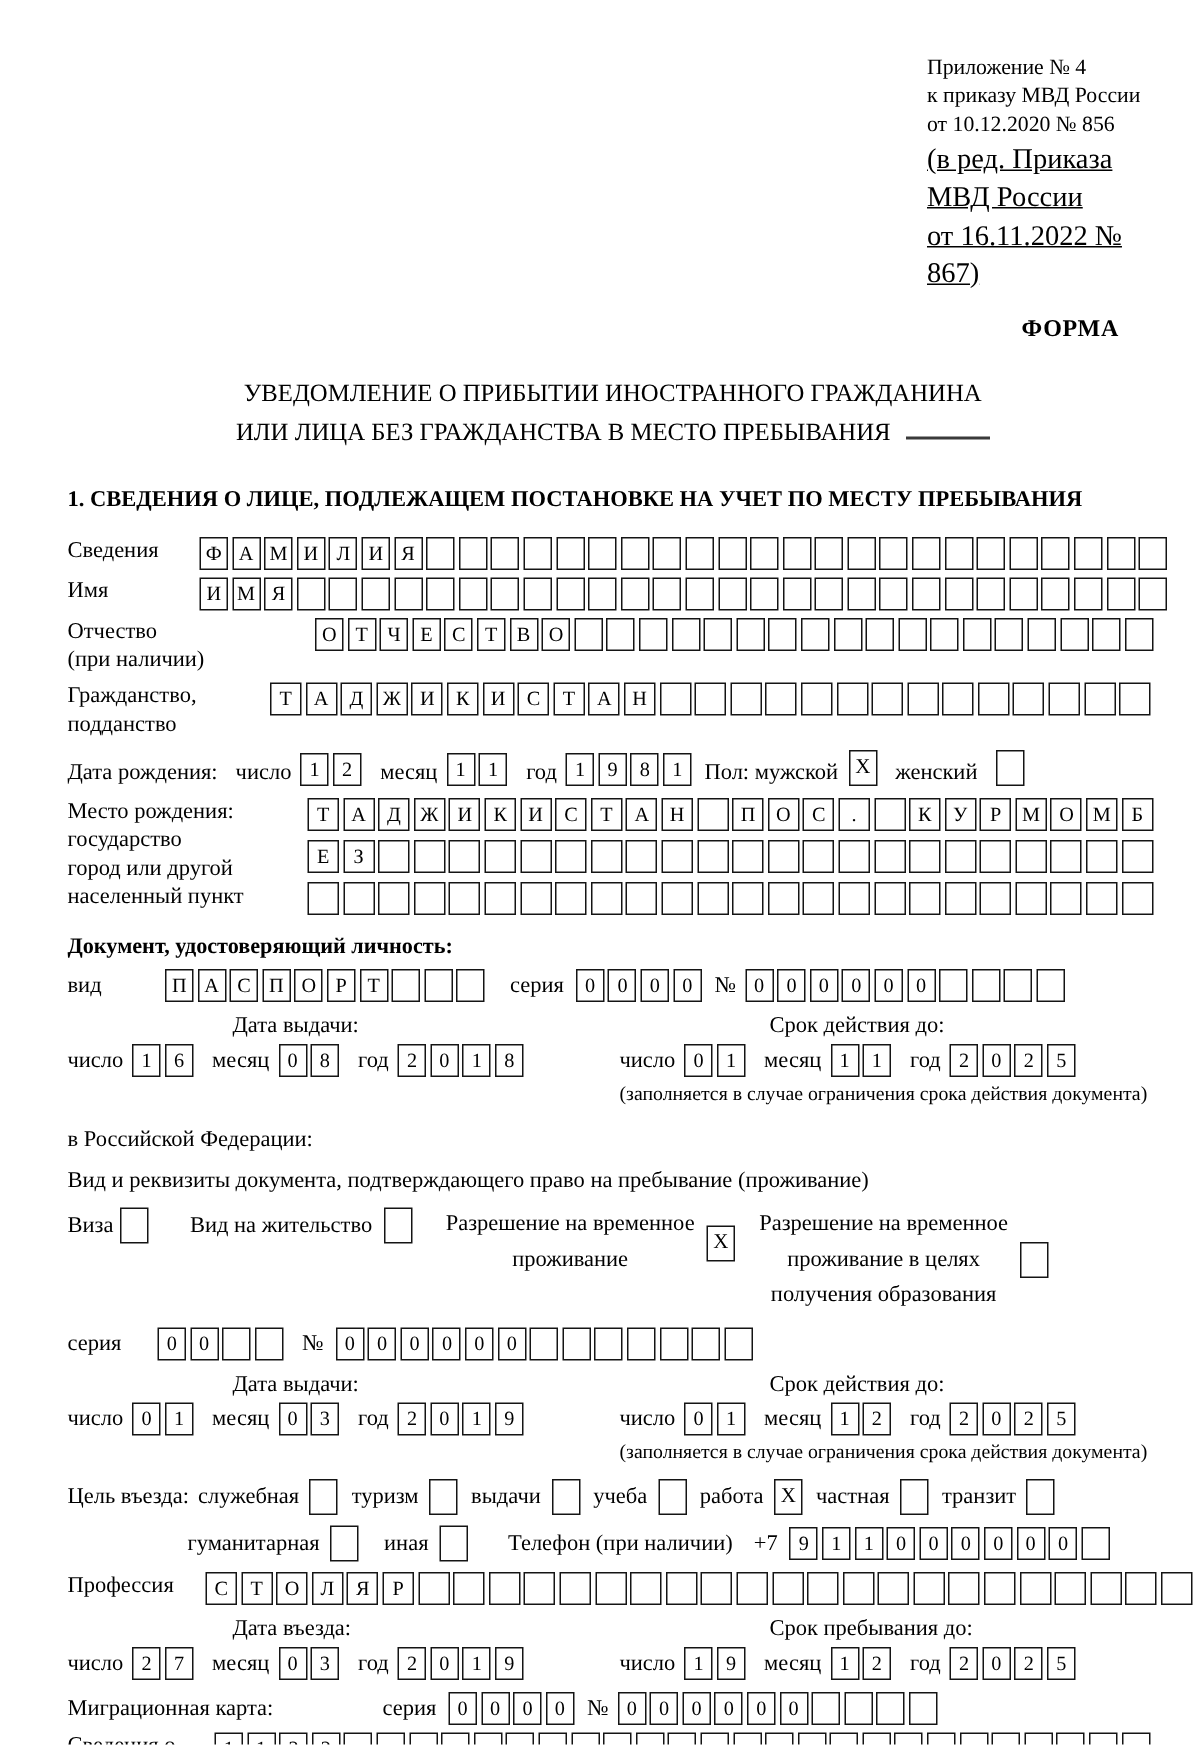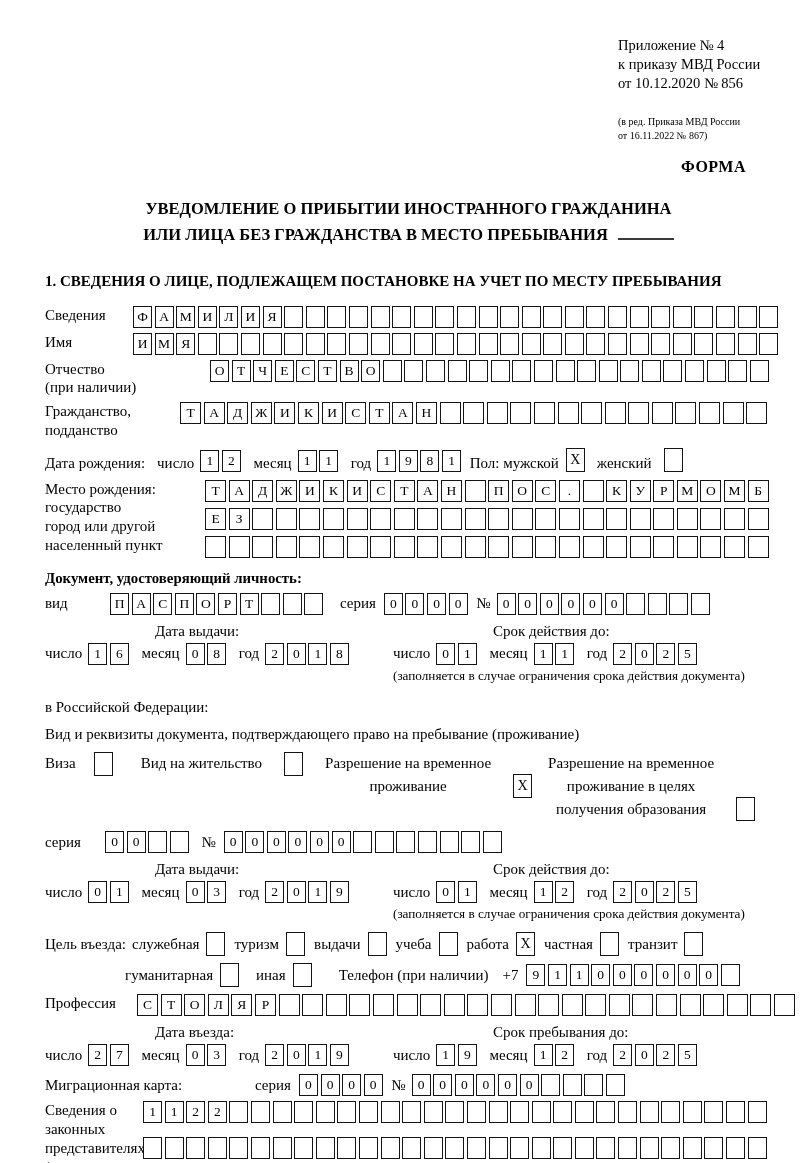--- a/index.html
+++ b/index.html
@@ -2,56 +2,56 @@
 <html><head>
 <meta charset="utf-8">
 <style>
   html,body{margin:0;padding:0;background:#fff;}
   body{width:800px;height:1163px;color:#000;
        font-family:"Liberation Serif","DejaVu Serif",serif;font-size:15px;overflow:hidden;}
   .page{padding:36px 28px 10px 45px;box-sizing:border-box;width:800px;height:1163px;}
 
   
   .hdr{margin-left:573px;font-size:14.5px;line-height:1.32;}
-  .hdr .amend{font-size:10px;margin-top:22px;}
+  .hdr .amend{font-size:19px;margin-top:1px;text-decoration:underline;}
   .forma{text-align:right;padding-right:26px;font-weight:bold;font-size:16px;margin-top:16px;letter-spacing:.5px;}
 
   
-  .title{text-align:center;font-weight:bold;font-size:16.5px;line-height:1.6;margin-top:20px;}
+  .title{text-align:center;font-weight:normal;font-size:16.5px;line-height:1.6;margin-top:20px;}
   .u-line{display:inline-block;width:56px;border-bottom:2.2px solid #3a3a3a;height:13px;margin-left:10px;}
   .sec-head{font-weight:bold;font-size:15px;margin:24px 0 16px 0;}
 
   
   .cells{display:inline-flex;flex:none;}
   .cell{display:inline-block;box-sizing:border-box;width:19px;height:22px;border:1.6px solid #141414;
         margin-right:2.6px;text-align:center;font-size:13.5px;line-height:19px;flex:none;background:#fff;}
   .w .cell{width:21px;}
   .cb{display:inline-block;box-sizing:border-box;width:19px;height:24px;border:1.6px solid #141414;
       text-align:center;font-size:14px;line-height:21px;background:#fff;flex:none;}
 
   .frow{display:flex;align-items:flex-start;margin-bottom:5px;}
   .lbl{flex:none;white-space:pre-line;line-height:1.25;}
   .mt{margin-top:8px;}
 
   
-  .dpair{display:flex;margin-top:8px;}
+  .dpair{display:flex;margin-top:8px;gap:20px;}
   .dcol-l{width:348px;flex:none;}
   .dhead{padding-left:110px;margin-bottom:3px;}
   .dhead2{padding-left:100px;margin-bottom:3px;}
   .drow{display:flex;align-items:center;}
   .dlbl{margin-right:6px;}
   .dgap{margin-left:10px;}
   .note{font-size:13.2px;margin-top:3px;}
 
   .doc-head{text-align:left;font-weight:bold;font-size:14.8px;margin:8px 0 6px 0;}
   .intro{line-height:1.8;}
 
   
   .opts{display:flex;align-items:flex-start;margin-top:4px;margin-bottom:10px;}
-  .opt{display:flex;align-items:flex-end;gap:14px;}
+  .opt{display:flex;align-items:center;}
   .opt-lbl{white-space:pre-line;text-align:center;line-height:1.55;}
   .opt .cb{margin-left:8px;}
 
   
   .prow{display:flex;align-items:center;margin-bottom:7px;}
   .pitem{display:flex;align-items:center;margin-right:9px;}
   .pitem .cb{margin-left:7px;}
 
   .phone-pref{margin:0 8px 0 14px;}
 

